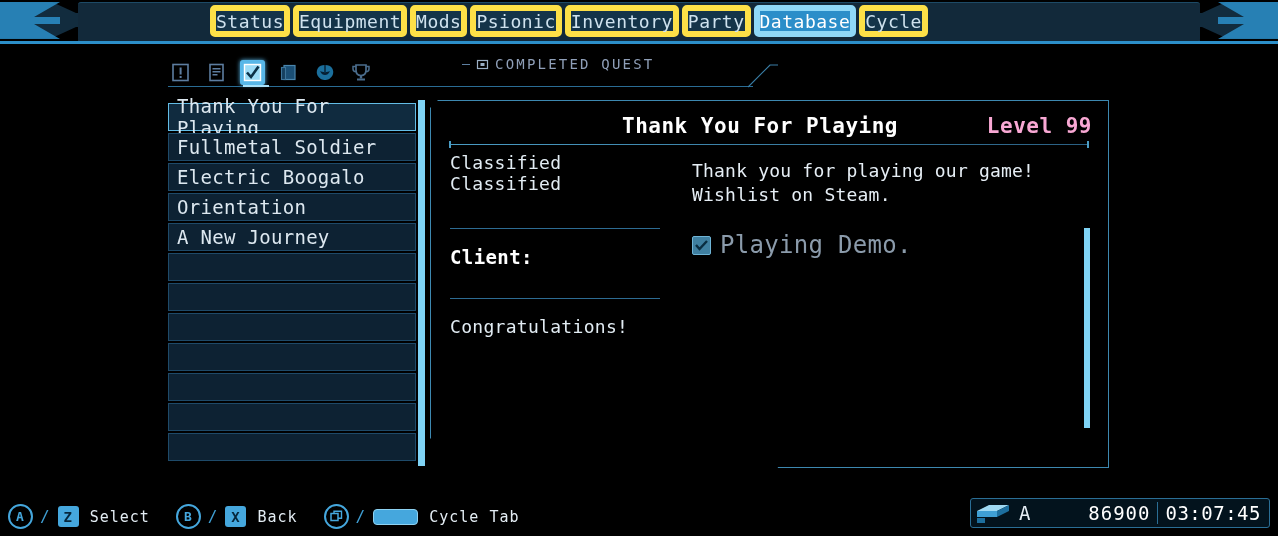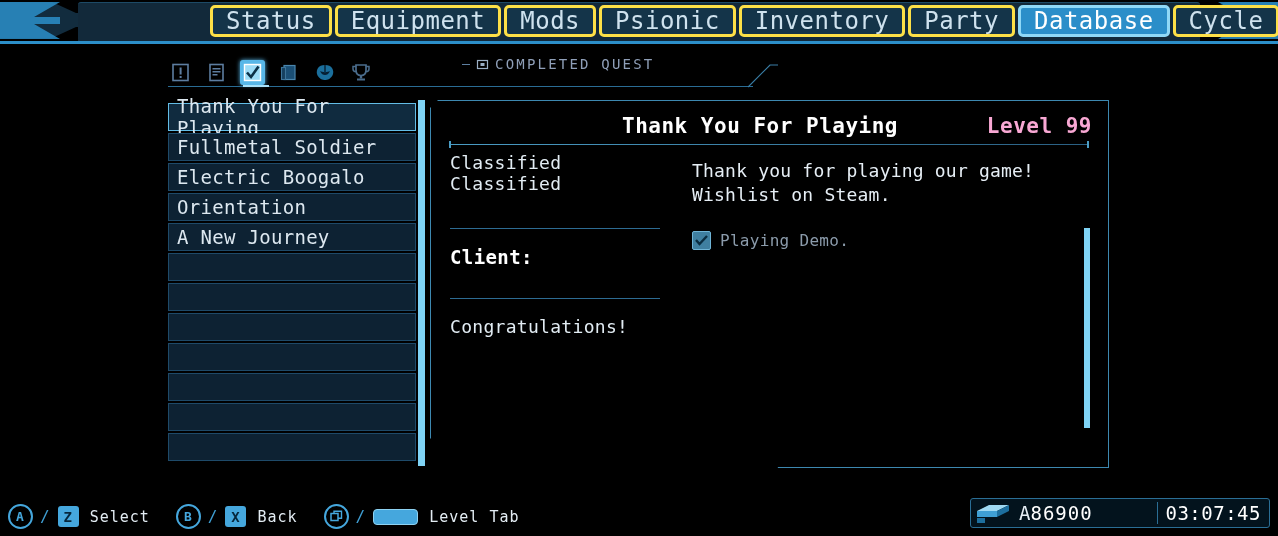--- a/index.html
+++ b/index.html
@@ -59,29 +59,29 @@
   #tabs {
     position: absolute;
     left: 210px; top: 5px;
     height: 32px;
     display: flex;
     gap: 3px;
     z-index: 4;
   }
   .tab {
     height: 32px;
-    padding: 0 13px;
+    padding: 0 0;
     display: flex;
     align-items: center;
     justify-content: center;
-    font-size: 24px;
+    font-size: 18px;
     letter-spacing: .5px;
     color: #cfe2ee;
     background: #143449;
-    border: 3px solid #fde047;
+    border: 6px solid #fde047;
     border-radius: 5px;
     box-sizing: border-box;
     white-space: nowrap;
   }
   .tab.active {
     background: #2b8ec9;
     border-color: #8fd8f7;
     color: #ffffff;
   }
 
@@ -258,21 +258,21 @@
     color: #e6eef5;
     letter-spacing: .2px;
     margin-top: 7px;
   }
   #objective {
     position: absolute;
     left: 262px; top: 131px;
     display: flex;
     align-items: center;
     gap: 9px;
-    font-size: 16px;
+    font-size: 24px;
     color: #8b9bab;
     letter-spacing: .3px;
   }
   #objective .cbox {
     width: 17px; height: 17px;
     background: #3f7fa0;
     border: 1px solid #6fb4d6;
     display: flex; align-items: center; justify-content: center;
     border-radius: 2px;
   }
@@ -342,20 +342,21 @@
     flex: none;
   }
   #hud-currency-sym {
     font-size: 19px;
     color: #e6eef5;
     margin-left: 4px;
     flex: none;
   }
   #hud-amount {
     flex: 1;
+    text-align: right;
     font-size: 19px;
     color: #ffffff;
     letter-spacing: 1px;
     padding-right: 7px;
   }
   #hud-time {
     font-size: 19px;
     color: #ffffff;
     letter-spacing: .5px;
     border-left: 1px solid #2a6e95;
@@ -512,21 +513,21 @@
       </div>
       <div class="prompt">
         <div class="btn-round">
           <svg width="13" height="13" viewBox="0 0 13 13">
             <rect x="1" y="3.5" width="7" height="7" fill="none" stroke="#45a7dd" stroke-width="1.5"></rect>
             <path d="M4 3.5 L4 1.2 L11.5 1.2 L11.5 8.2 L8 8.2" fill="none" stroke="#45a7dd" stroke-width="1.4"></path>
           </svg>
         </div>
         <span class="slash">/</span>
         <div class="btn-space"></div>
-        <span class="plabel">Level Tab</span>
+        <span class="plabel">Cycle Tab</span>
       </div>
     </div>
 
   <div id="hud">
     <span id="hud-icon">
       <svg width="36" height="22" viewBox="0 0 36 22">
         <polygon points="2,9 14,3 34,3 22,9" fill="#9fd9f2"></polygon>
         <polygon points="2,9 22,9 22,15 2,15" fill="#3f9fd4"></polygon>
         <polygon points="22,9 34,3 34,9 22,15" fill="#1d6f9e"></polygon>
         <polygon points="2,16 10,16 10,21 2,21" fill="#1d6f9e"></polygon>

